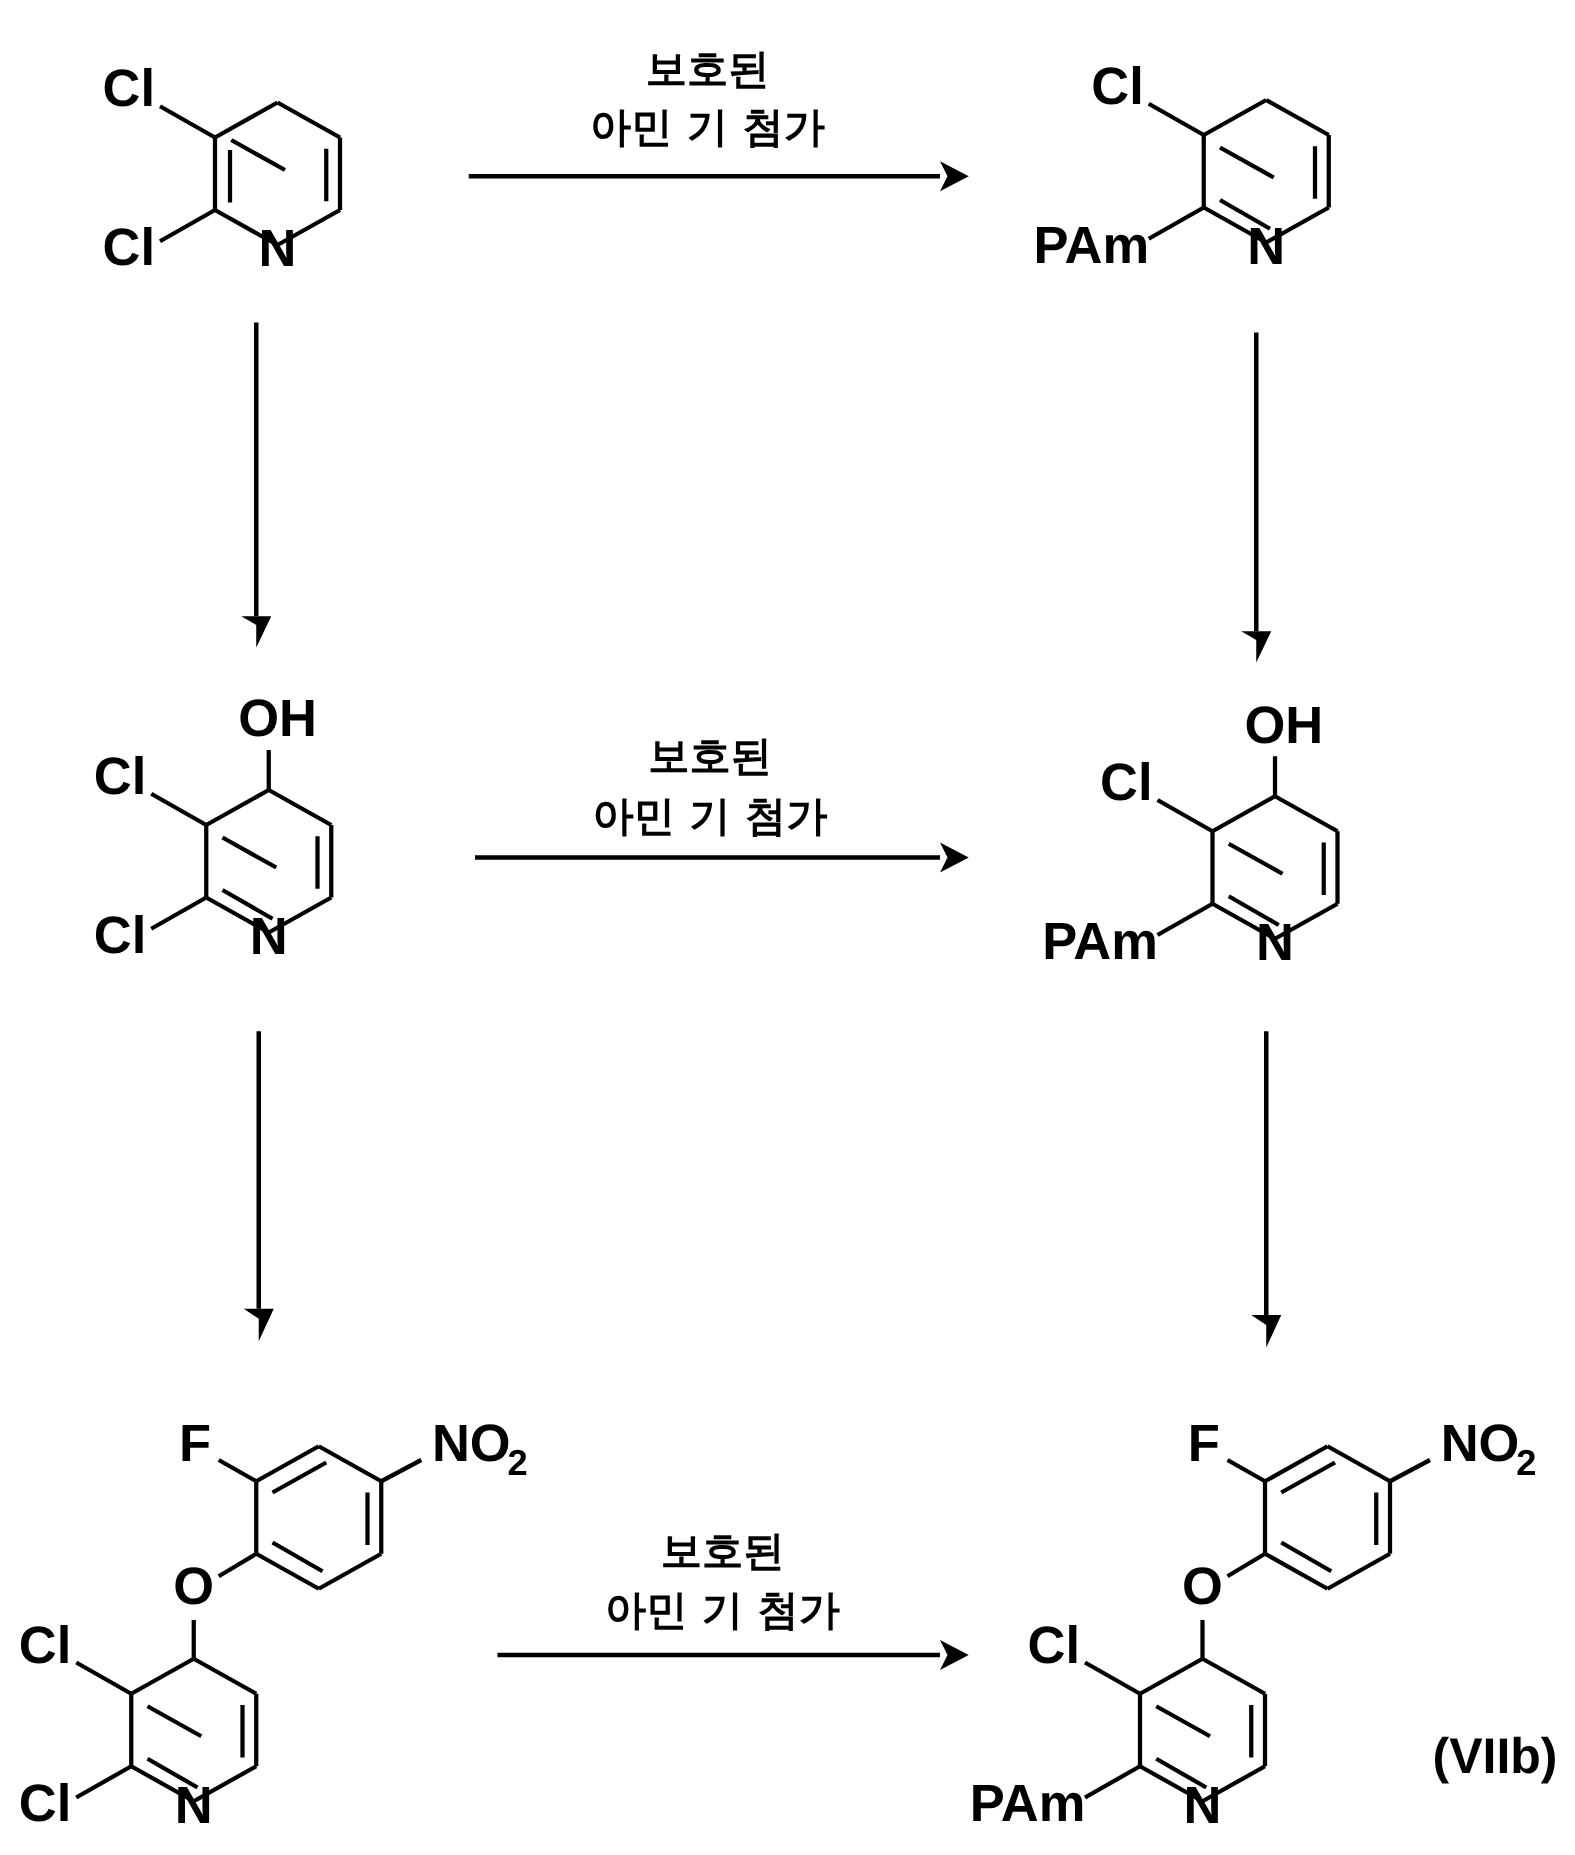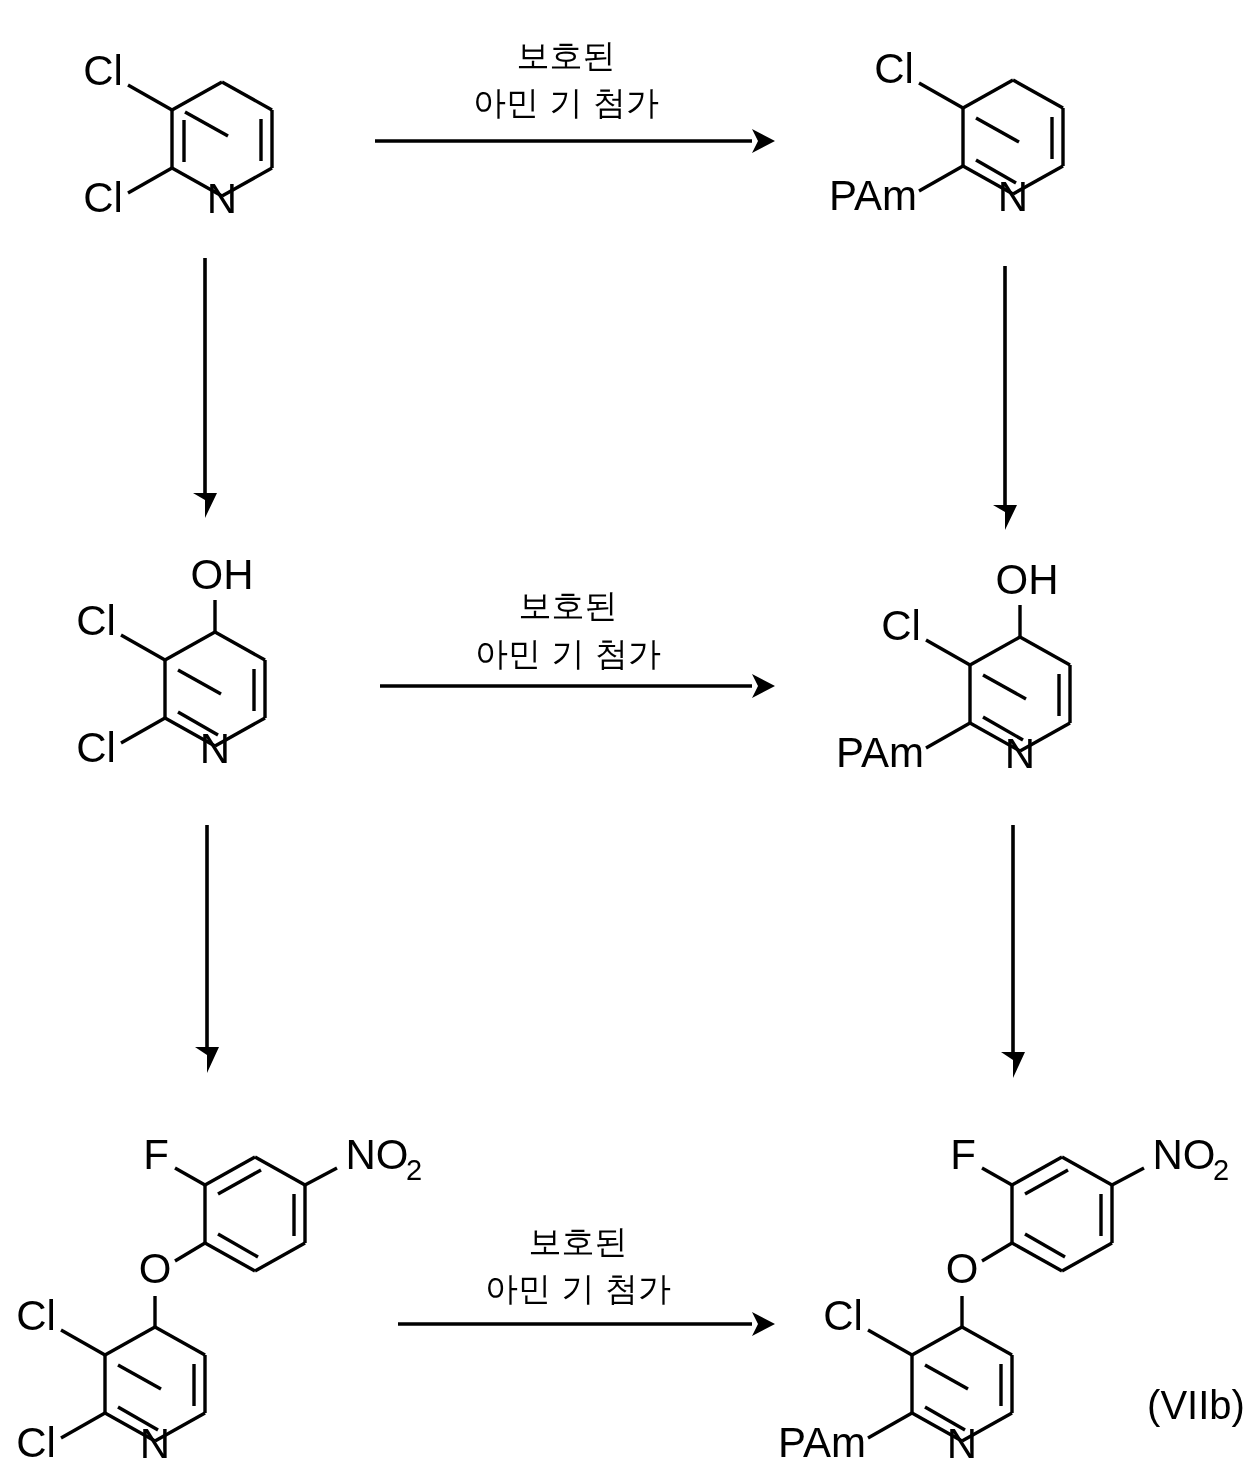--- a/index.html
+++ b/index.html
@@ -11,20 +11,21 @@
     width: 1260px;
     height: 1484px;
     font-family: "Liberation Sans", sans-serif;
     color: #000000;
     overflow: hidden;
   }
   #scheme-root {
     position: relative;
     width: 1236px;
     height: 1484px;
+    font-weight: bold;
   }
   svg.scheme-canvas {
     position: absolute;
     left: 0;
     top: 0;
     width: 1260px;
     height: 1484px;
     display: block;
   }
   .bond {

